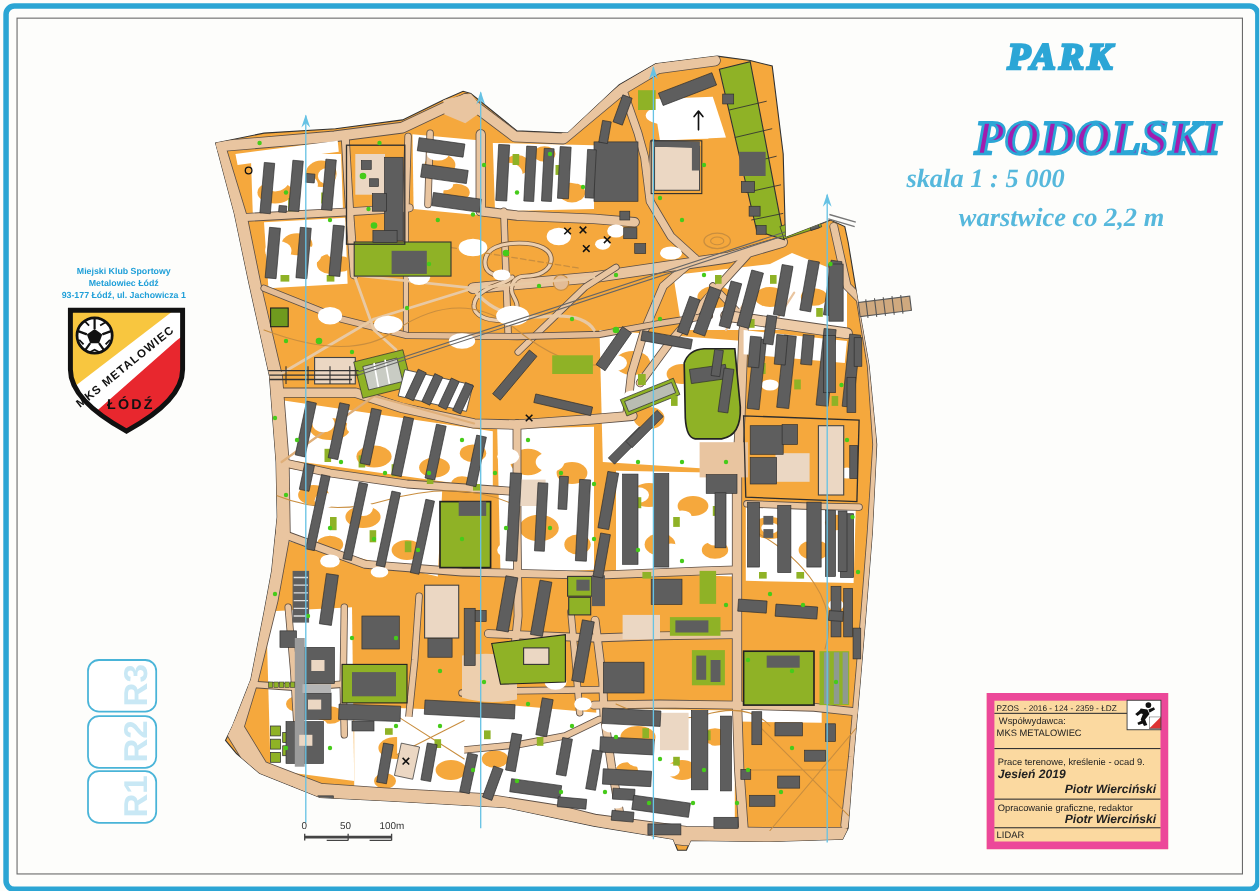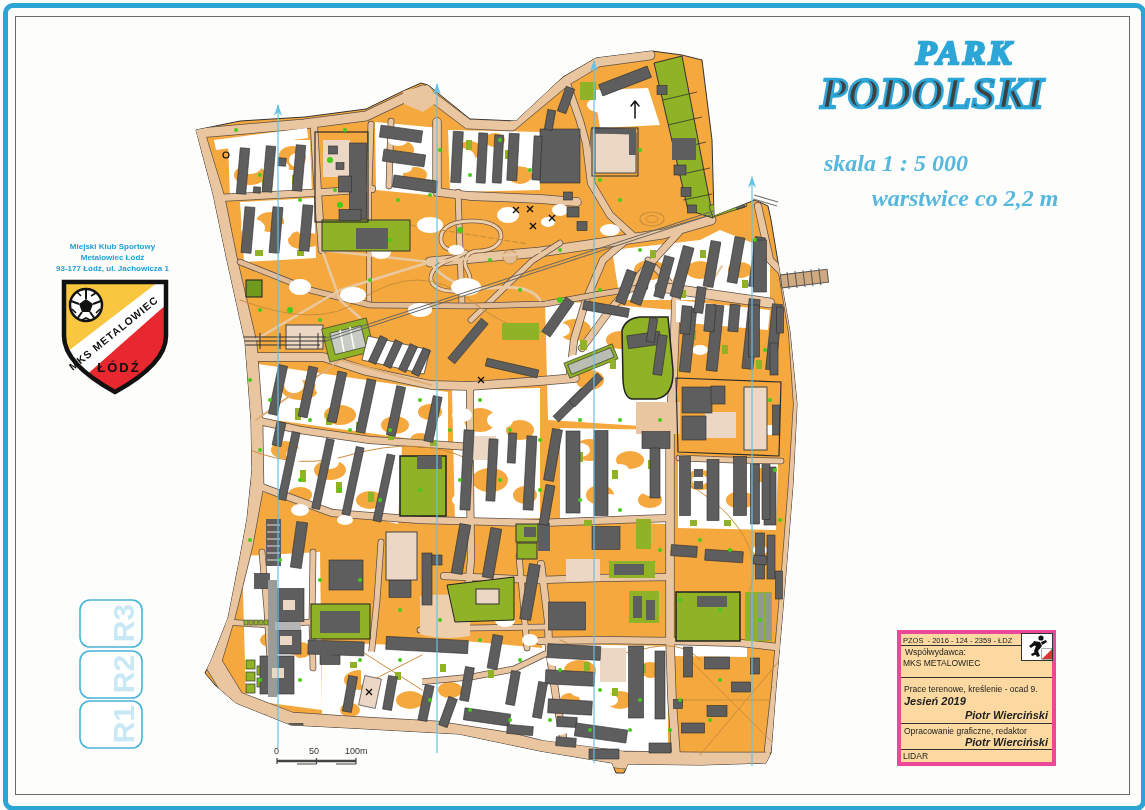--- a/index.html
+++ b/index.html
@@ -767,21 +767,21 @@
 <line x1="437" y1="84" x2="437" y2="753" stroke="#66C2E4" stroke-width="1.2"></line>
 <path d="M437,83 L433,95 L437,91 L441,95 Z" fill="#66C2E4"></path>
 <line x1="594" y1="61" x2="594" y2="763" stroke="#66C2E4" stroke-width="1.2"></line>
 <path d="M594,60 L590,72 L594,68 L598,72 Z" fill="#66C2E4"></path>
 <line x1="752" y1="177" x2="752" y2="766" stroke="#66C2E4" stroke-width="1.2"></line>
 <path d="M752,176 L748,188 L752,184 L756,188 Z" fill="#66C2E4"></path>
 </svg>
 
 <div style="position:absolute;left:830px;top:34px;width:270px;text-align:center;font-family:'Liberation Serif',serif;font-weight:bold;font-style:italic;font-size:34px;color:#2CA6D6;-webkit-text-stroke:2.5px #2CA6D6;letter-spacing:3px">PARK</div>
 
-<div style="position:absolute;left:820px;top:68px;width:290px;text-align:left;font-family:'Liberation Serif',serif;font-weight:bold;font-style:italic;font-size:44px;color:#404040;-webkit-text-stroke:2.5px #2CA6D6;letter-spacing:0.5px">PODOLSKI</div>
+<div style="position:absolute;left:820px;top:100px;width:290px;text-align:right;font-family:'Liberation Serif',serif;font-weight:bold;font-style:italic;font-size:44px;color:#a21caf;-webkit-text-stroke:2.5px #2CA6D6;letter-spacing:0.5px">PODOLSKI</div>
 
 <div style="position:absolute;left:824px;top:150px;width:270px;font-family:'Liberation Serif',serif;font-weight:bold;font-style:italic;font-size:24px;color:#56B8DC">skala 1 : 5 000</div>
 
 <div style="position:absolute;left:820px;top:185px;width:290px;text-align:center;font-family:'Liberation Serif',serif;font-weight:bold;font-style:italic;font-size:24px;color:#56B8DC">warstwice co 2,2 m</div>
 
 <div style="position:absolute;left:25px;top:241px;width:175px;text-align:center;font-weight:bold;font-size:8px;line-height:11px;color:#1F9FD8">Miejski Klub Sportowy<br>Metalowiec Łódź<br>93-177 Łódź, ul. Jachowicza 1</div>
 
 <svg style="position:absolute;left:55px;top:276px" width="120" height="125" viewBox="0 0 120 125">
 <defs>
         <clipPath id="sh">
@@ -823,21 +823,21 @@
 
 <svg style="position:absolute;left:260px;top:740px" width="130" height="30" viewBox="0 0 130 30">
 <text x="14" y="14" font-size="9" fill="#333" font-family="Liberation Sans,sans-serif">0</text>
 <text x="49" y="14" font-size="9" fill="#333" font-family="Liberation Sans,sans-serif">50</text>
 <text x="85" y="14" font-size="9" fill="#333" font-family="Liberation Sans,sans-serif">100m</text>
 <path d="M17,21 L96,21" stroke="#444" stroke-width="2.5" fill="none"></path>
 <path d="M17,18 L17,24 M56.5,18 L56.5,24 M96,18 L96,24" stroke="#444" stroke-width="1.2" fill="none"></path>
 <path d="M37,24 L56.5,24 M76,24 L96,24" stroke="#444" stroke-width="1" fill="none"></path>
 </svg>
 
-<div style="position:absolute;left:897px;top:630px;width:151px;height:128px;background:#FBD9A0;border:4px solid #ec4899;font-size:8.5px;color:#222;line-height:10px">
+<div style="position:absolute;left:897px;top:630px;width:151px;height:128px;background:#FBD9A0;border:7px solid #ec4899;font-size:8.5px;color:#222;line-height:10px">
 
 <div style="position:absolute;left:2px;top:2px;font-size:7.5px;white-space:nowrap">PZOS&nbsp; - 2016 - 124 - 2359 - ŁDZ</div>
 <div style="position:absolute;left:0px;top:11px;width:121px;border-top:1px solid #333"></div>
 
 <div style="position:absolute;left:4px;top:13px">Współwydawca:</div>
 <div style="position:absolute;left:2px;top:24px">MKS METALOWIEC</div>
 <div style="position:absolute;left:0px;top:43px;width:151px;border-top:1px solid #333"></div>
 
 <div style="position:absolute;left:3px;top:50px">Prace terenowe, kreślenie - ocad 9.</div>
 <div style="position:absolute;left:3px;top:62px;font-size:11px;font-weight:bold;font-style:italic">Jesień 2019</div>

